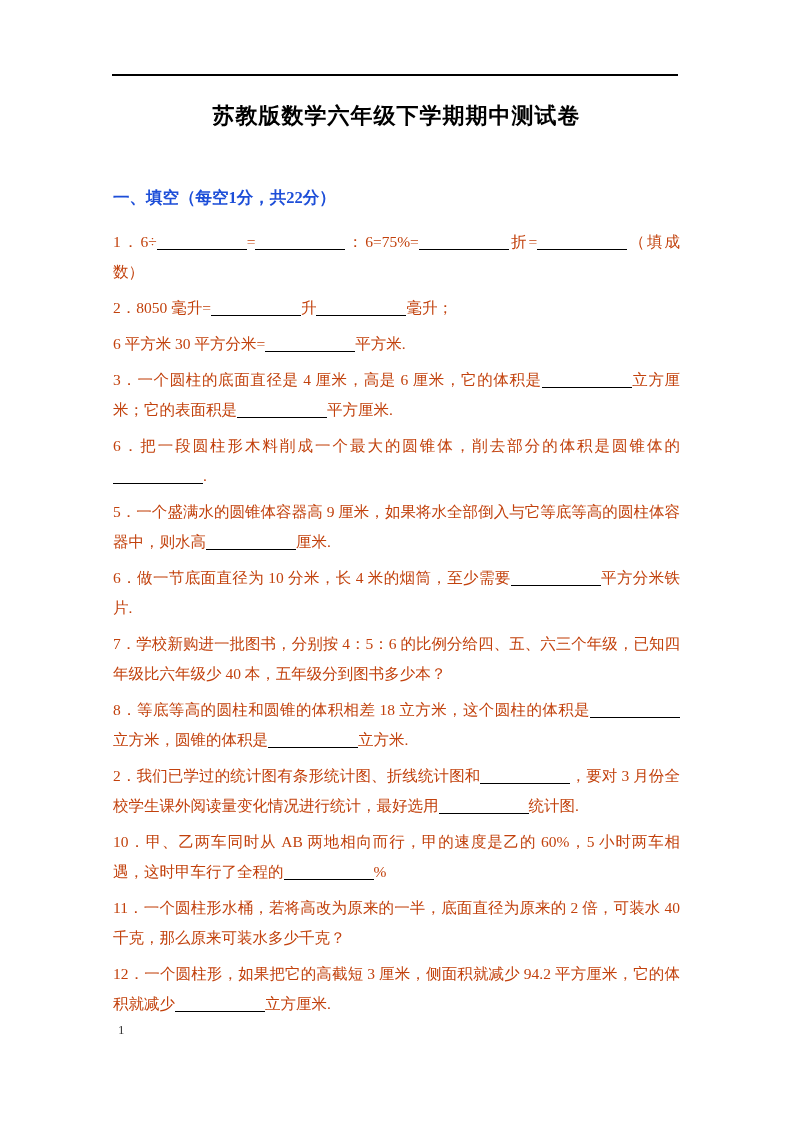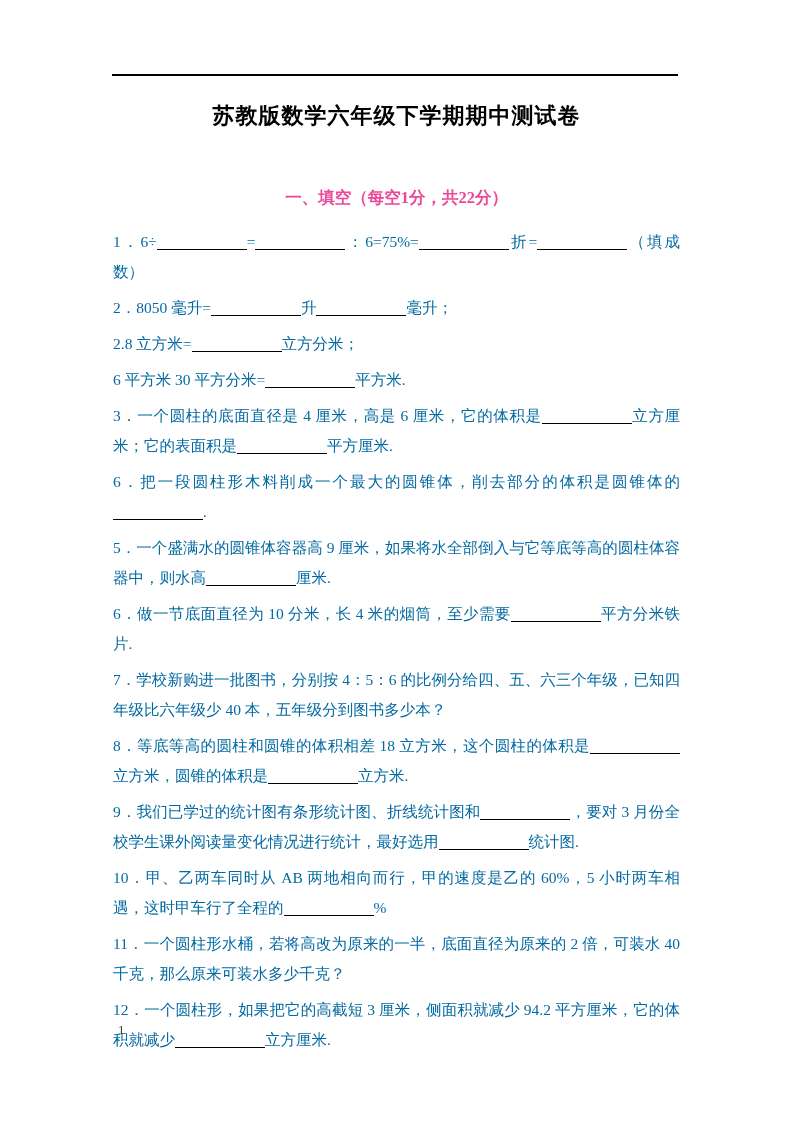--- a/index.html
+++ b/index.html
@@ -37,30 +37,29 @@
     line-height: 26px;
     text-align: center;
     color: #000000;
     letter-spacing: 1px;
     margin: 0 0 57px 0;
   }
   .section-heading {
     font-size: 16.5px;
     font-weight: 700;
     line-height: 24px;
-    color: #ec4899;
+    color: #1d4ed8;
     margin: 0 0 17px 0;
-    text-align: center;
   }
   .question {
     font-size: 15.5px;
     line-height: 30px;
     margin: 0 0 6px 0;
     text-align: justify;
-    color: #0369a1;
+    color: #c2410c;
   }
   .blank {
     display: inline-block;
     width: 90px;
     height: 15px;
     border-bottom: 1px solid #000000;
     vertical-align: -3px;
   }
   .page-number {
     position: absolute;
@@ -75,28 +74,27 @@
 <body>
 
 <div class="page">
   <div class="top-rule"></div>
   <div class="content">
     <h1 class="title">苏教版数学六年级下学期期中测试卷</h1>
     <h2 class="section-heading">一、填空（每空1分，共22分）</h2>
     <div class="questions">
         <p class="question"><span>1．6÷</span><span class="blank"></span><span>=</span><span class="blank"></span><span>：6=75%=</span><span class="blank"></span><span>折=</span><span class="blank"></span><span>（填成数）</span></p>
         <p class="question"><span>2．8050 毫升=</span><span class="blank"></span><span>升</span><span class="blank"></span><span>毫升；</span></p>
-        <p class="question"><span>2.8 立方米=</span><span class="blank"></span><span>立方分米；</span></p>
         <p class="question"><span>6 平方米 30 平方分米=</span><span class="blank"></span><span>平方米.</span></p>
         <p class="question"><span>3．一个圆柱的底面直径是 4 厘米，高是 6 厘米，它的体积是</span><span class="blank"></span><span>立方厘米；它的表面积是</span><span class="blank"></span><span>平方厘米.</span></p>
         <p class="question"><span>6．把一段圆柱形木料削成一个最大的圆锥体，削去部分的体积是圆锥体的</span><span class="blank"></span><span>.</span></p>
         <p class="question"><span>5．一个盛满水的圆锥体容器高 9 厘米，如果将水全部倒入与它等底等高的圆柱体容器中，则水高</span><span class="blank"></span><span>厘米.</span></p>
         <p class="question"><span>6．做一节底面直径为 10 分米，长 4 米的烟筒，至少需要</span><span class="blank"></span><span>平方分米铁片.</span></p>
         <p class="question"><span>7．学校新购进一批图书，分别按 4：5：6 的比例分给四、五、六三个年级，已知四年级比六年级少 40 本，五年级分到图书多少本？</span></p>
         <p class="question"><span>8．等底等高的圆柱和圆锥的体积相差 18 立方米，这个圆柱的体积是</span><span class="blank"></span><span>立方米，圆锥的体积是</span><span class="blank"></span><span>立方米.</span></p>
-        <p class="question"><span>9．我们已学过的统计图有条形统计图、折线统计图和</span><span class="blank"></span><span>，要对 3 月份全校学生课外阅读量变化情况进行统计，最好选用</span><span class="blank"></span><span>统计图.</span></p>
+        <p class="question"><span>2．我们已学过的统计图有条形统计图、折线统计图和</span><span class="blank"></span><span>，要对 3 月份全校学生课外阅读量变化情况进行统计，最好选用</span><span class="blank"></span><span>统计图.</span></p>
         <p class="question"><span>10．甲、乙两车同时从 AB 两地相向而行，甲的速度是乙的 60%，5 小时两车相遇，这时甲车行了全程的</span><span class="blank"></span><span>%</span></p>
         <p class="question"><span>11．一个圆柱形水桶，若将高改为原来的一半，底面直径为原来的 2 倍，可装水 40 千克，那么原来可装水多少千克？</span></p>
         <p class="question"><span>12．一个圆柱形，如果把它的高截短 3 厘米，侧面积就减少 94.2 平方厘米，它的体积就减少</span><span class="blank"></span><span>立方厘米.</span></p>
       </div>
   </div>
   <div class="page-number">1</div>
 </div>
 
 </body></html>

